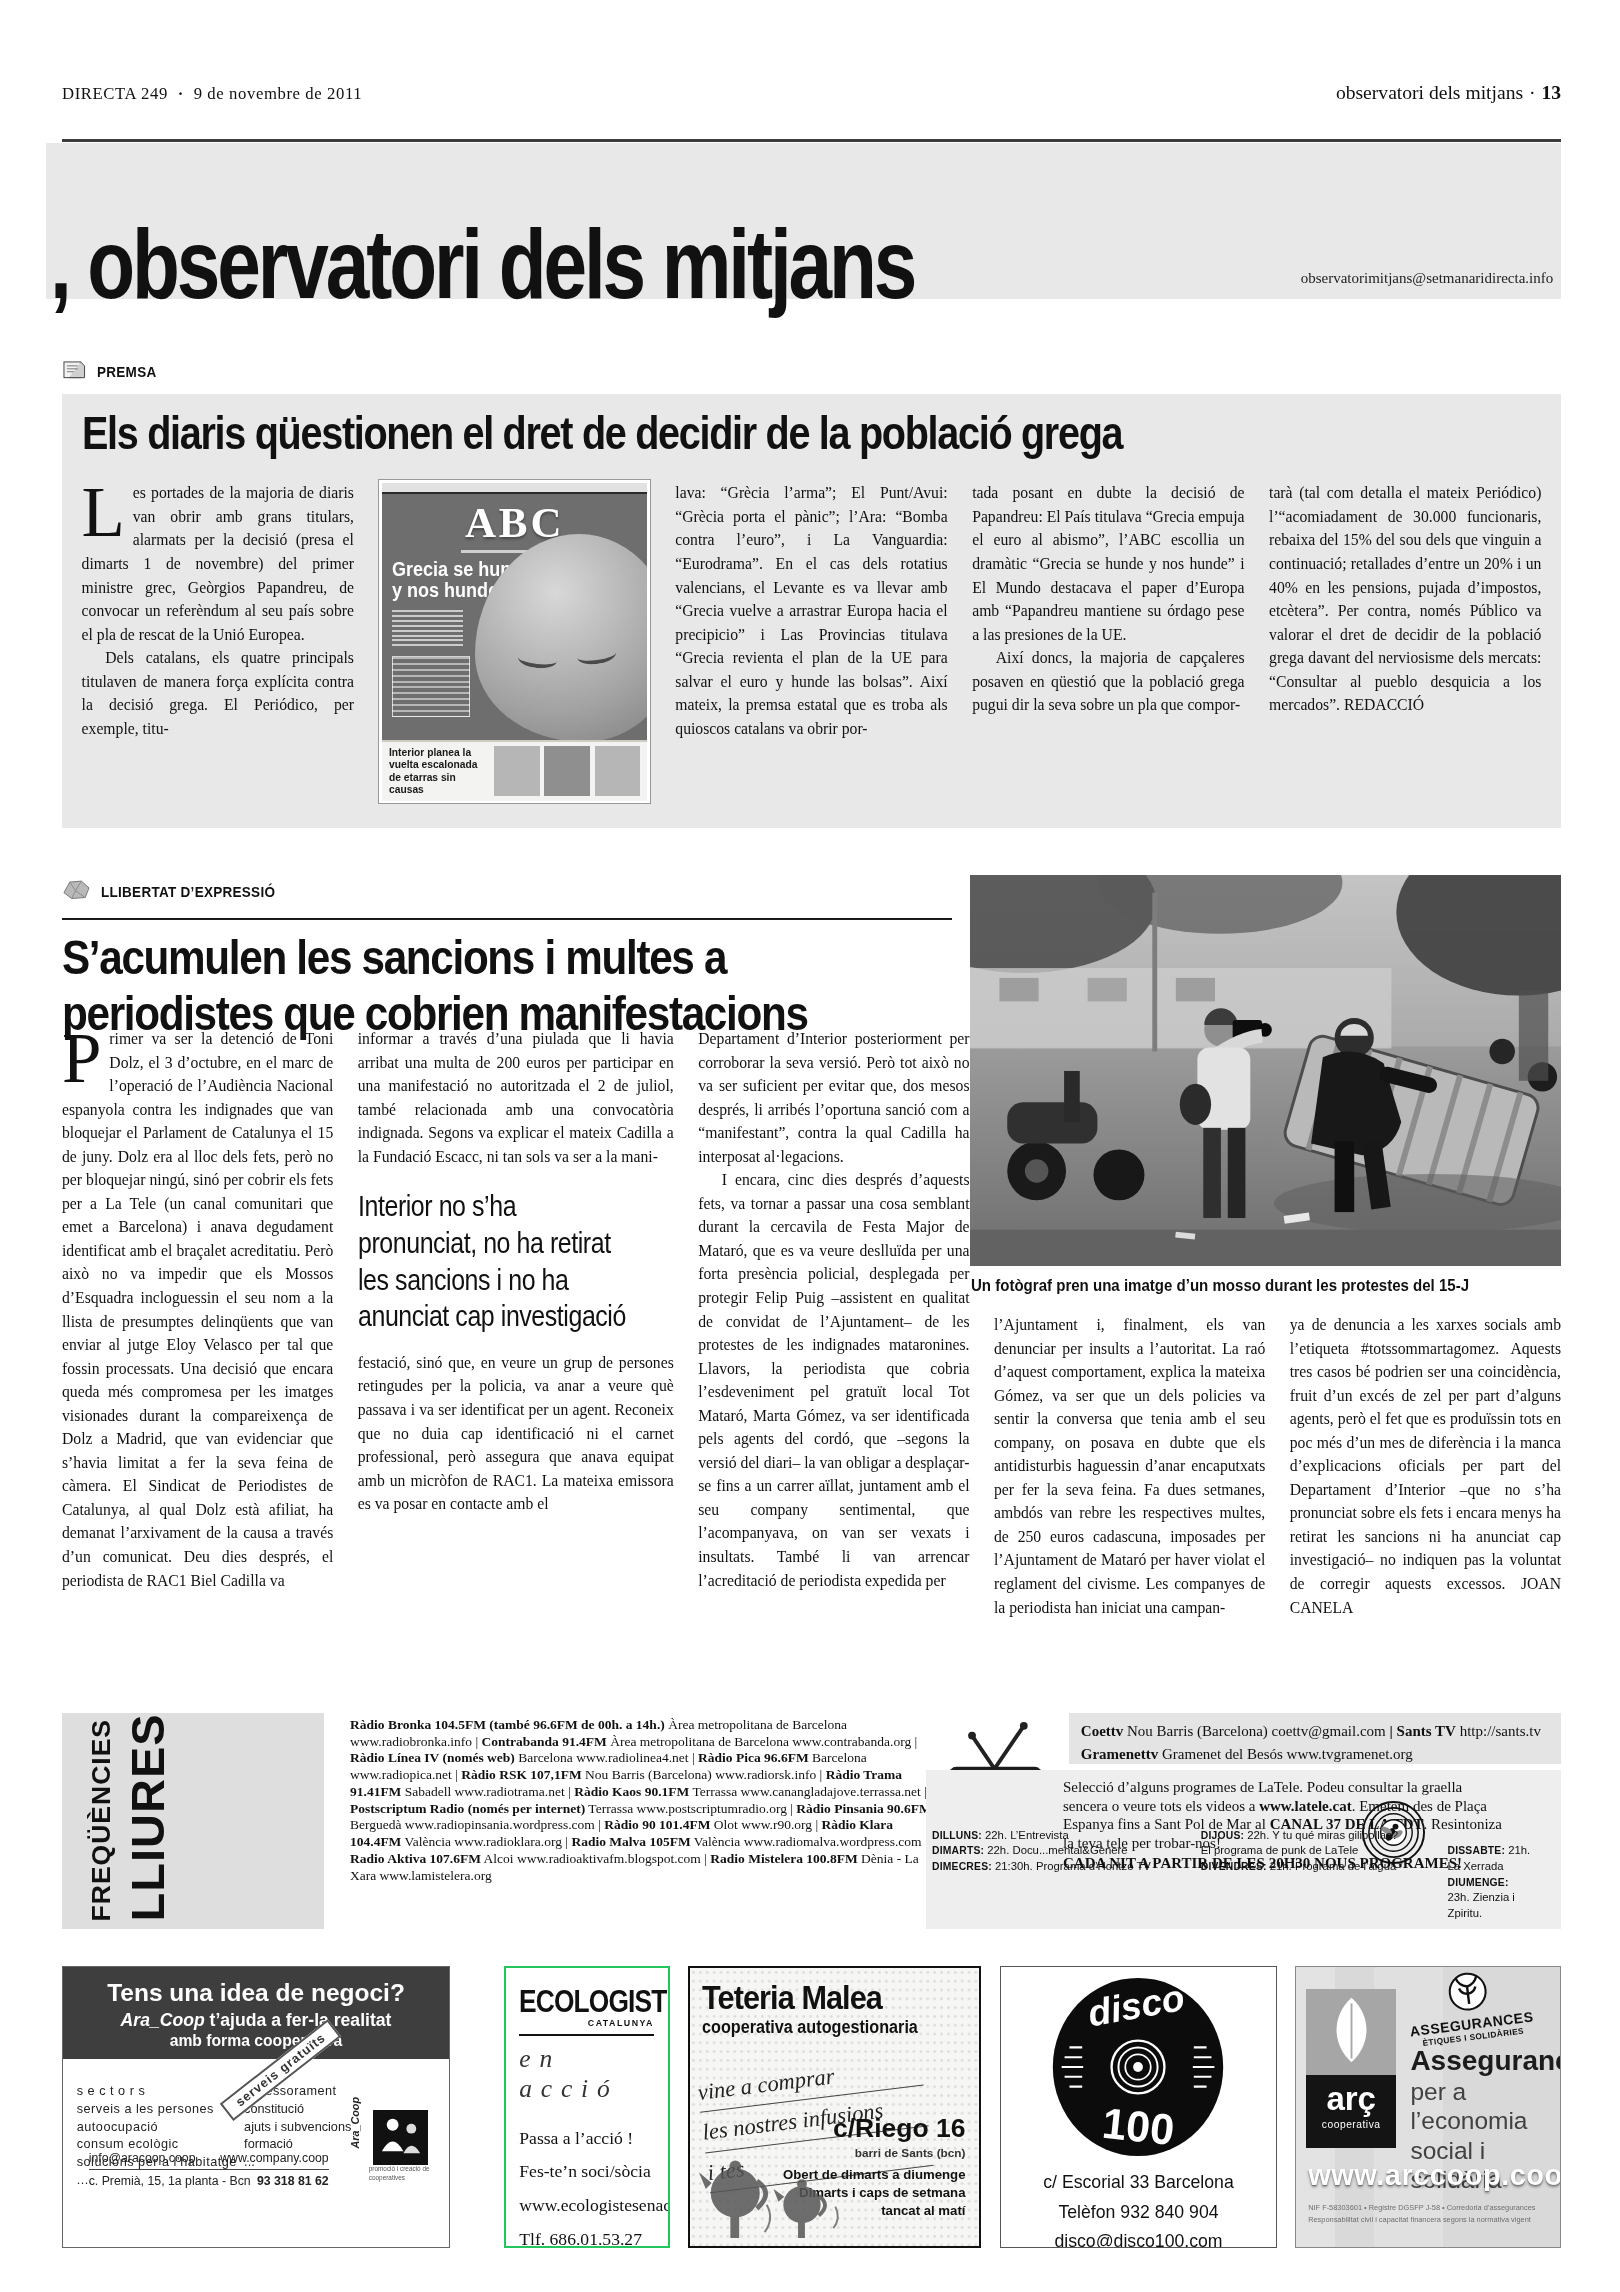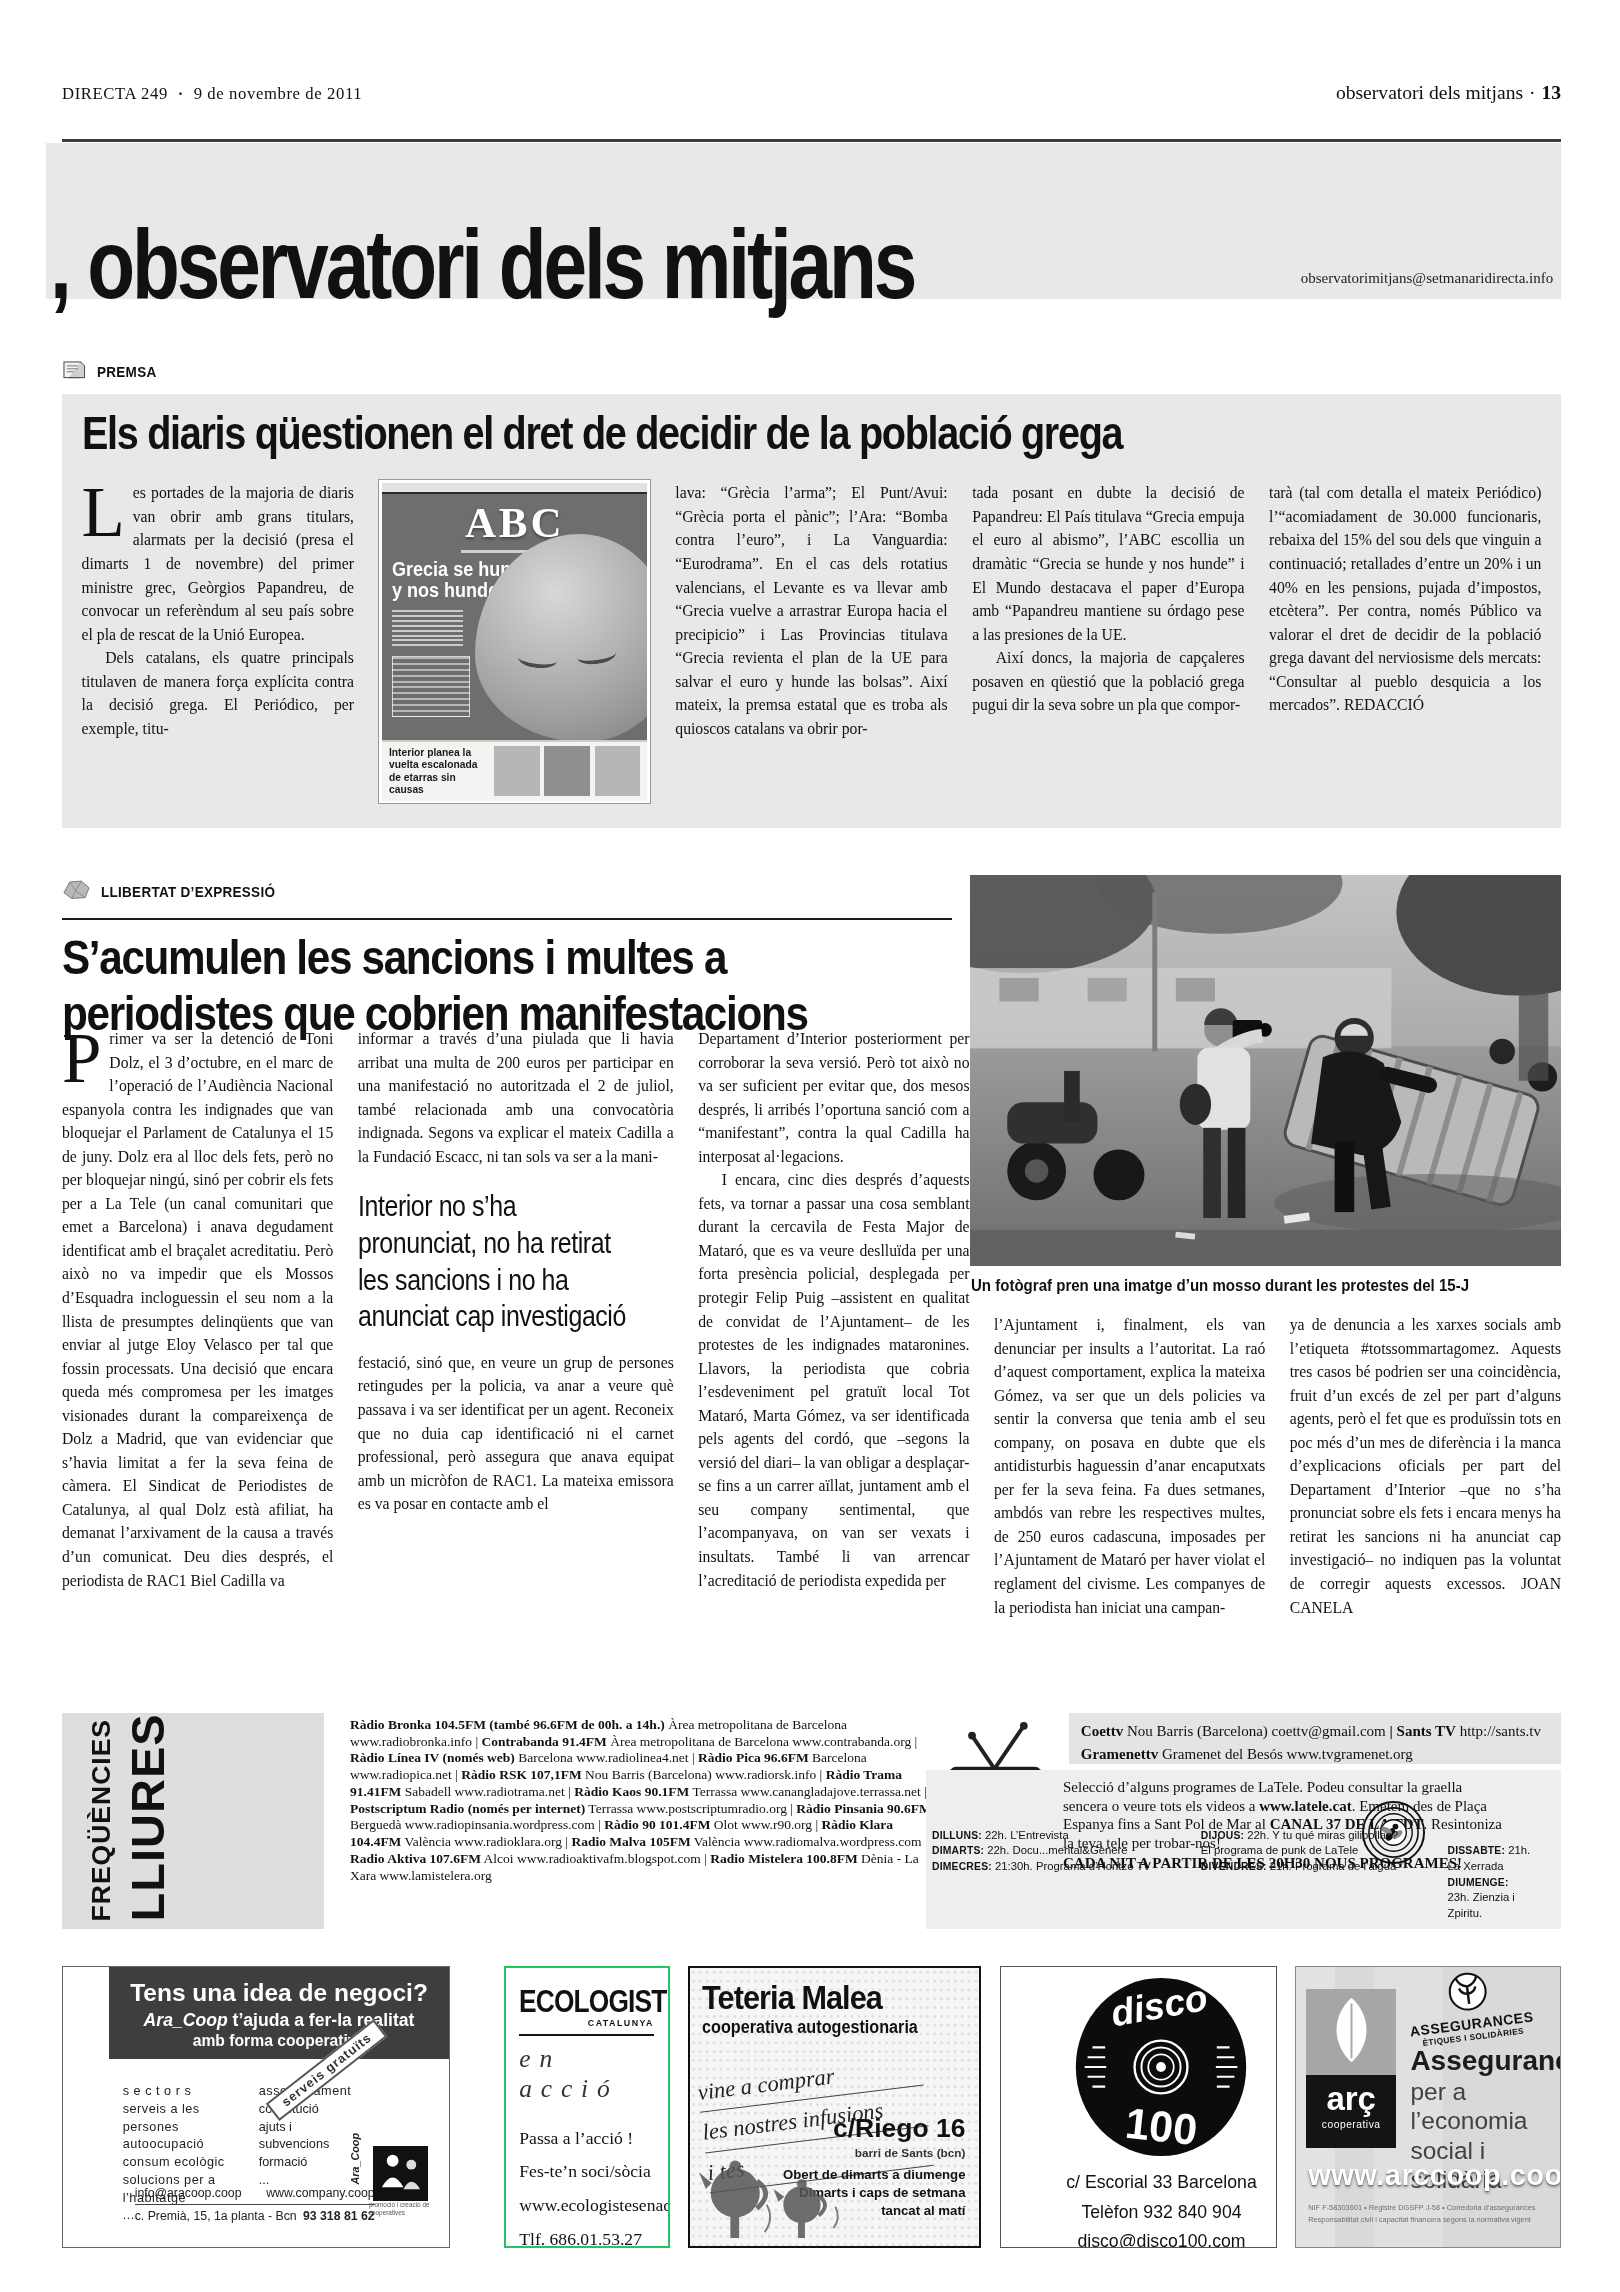--- a/index.html
+++ b/index.html
@@ -101,21 +101,21 @@
   .lt-fly{position:absolute;left:434px;top:29px;width:67px;height:67px;}
   .lt-sched{position:absolute;left:5.9px;right:5.9px;bottom:7.8px;display:grid;
       grid-template-columns:280px 257px 1fr;font-family:"Liberation Sans",sans-serif;
       font-size:11.8px;line-height:1.32;transform:scaleX(.96);transform-origin:0 100%;}
   .lt-sched .c3{padding-top:15.7px;}
   .lt-sched .b{font-size:10.8px;letter-spacing:0.2px;}
 
   
   .ads{position:absolute;left:62px;right:59px;top:1966px;height:282px;display:grid;
       grid-template-columns:388px 201px 293px 277px 1fr;column-gap:18.6px;}
-  .ad{position:relative;box-sizing:border-box;overflow:hidden;background:#fff;padding-left:46px;}
+  .ad{position:relative;box-sizing:border-box;overflow:hidden;background:#fff;}
 
   
   .ad-ara{border:1px solid #666;font-family:"Liberation Sans",sans-serif;}
   .ac-head{background:#3e3e3e;color:#fff;text-align:center;padding:11.8px 5.9px 9.8px;}
   .ac-t1{font-size:24.5px;font-weight:bold;}
   .ac-t2{font-size:17.6px;margin-top:2.9px;}
   .ac-t3{font-size:15.7px;font-weight:bold;margin-top:1px;}
   .ac-body{position:relative;padding:23.5px 13.7px 0;font-size:12.7px;color:#222;}
   .ac-lists{display:flex;justify-content:space-between;line-height:1.4;}
   .ac-lists div:first-child{letter-spacing:0.5px;}

